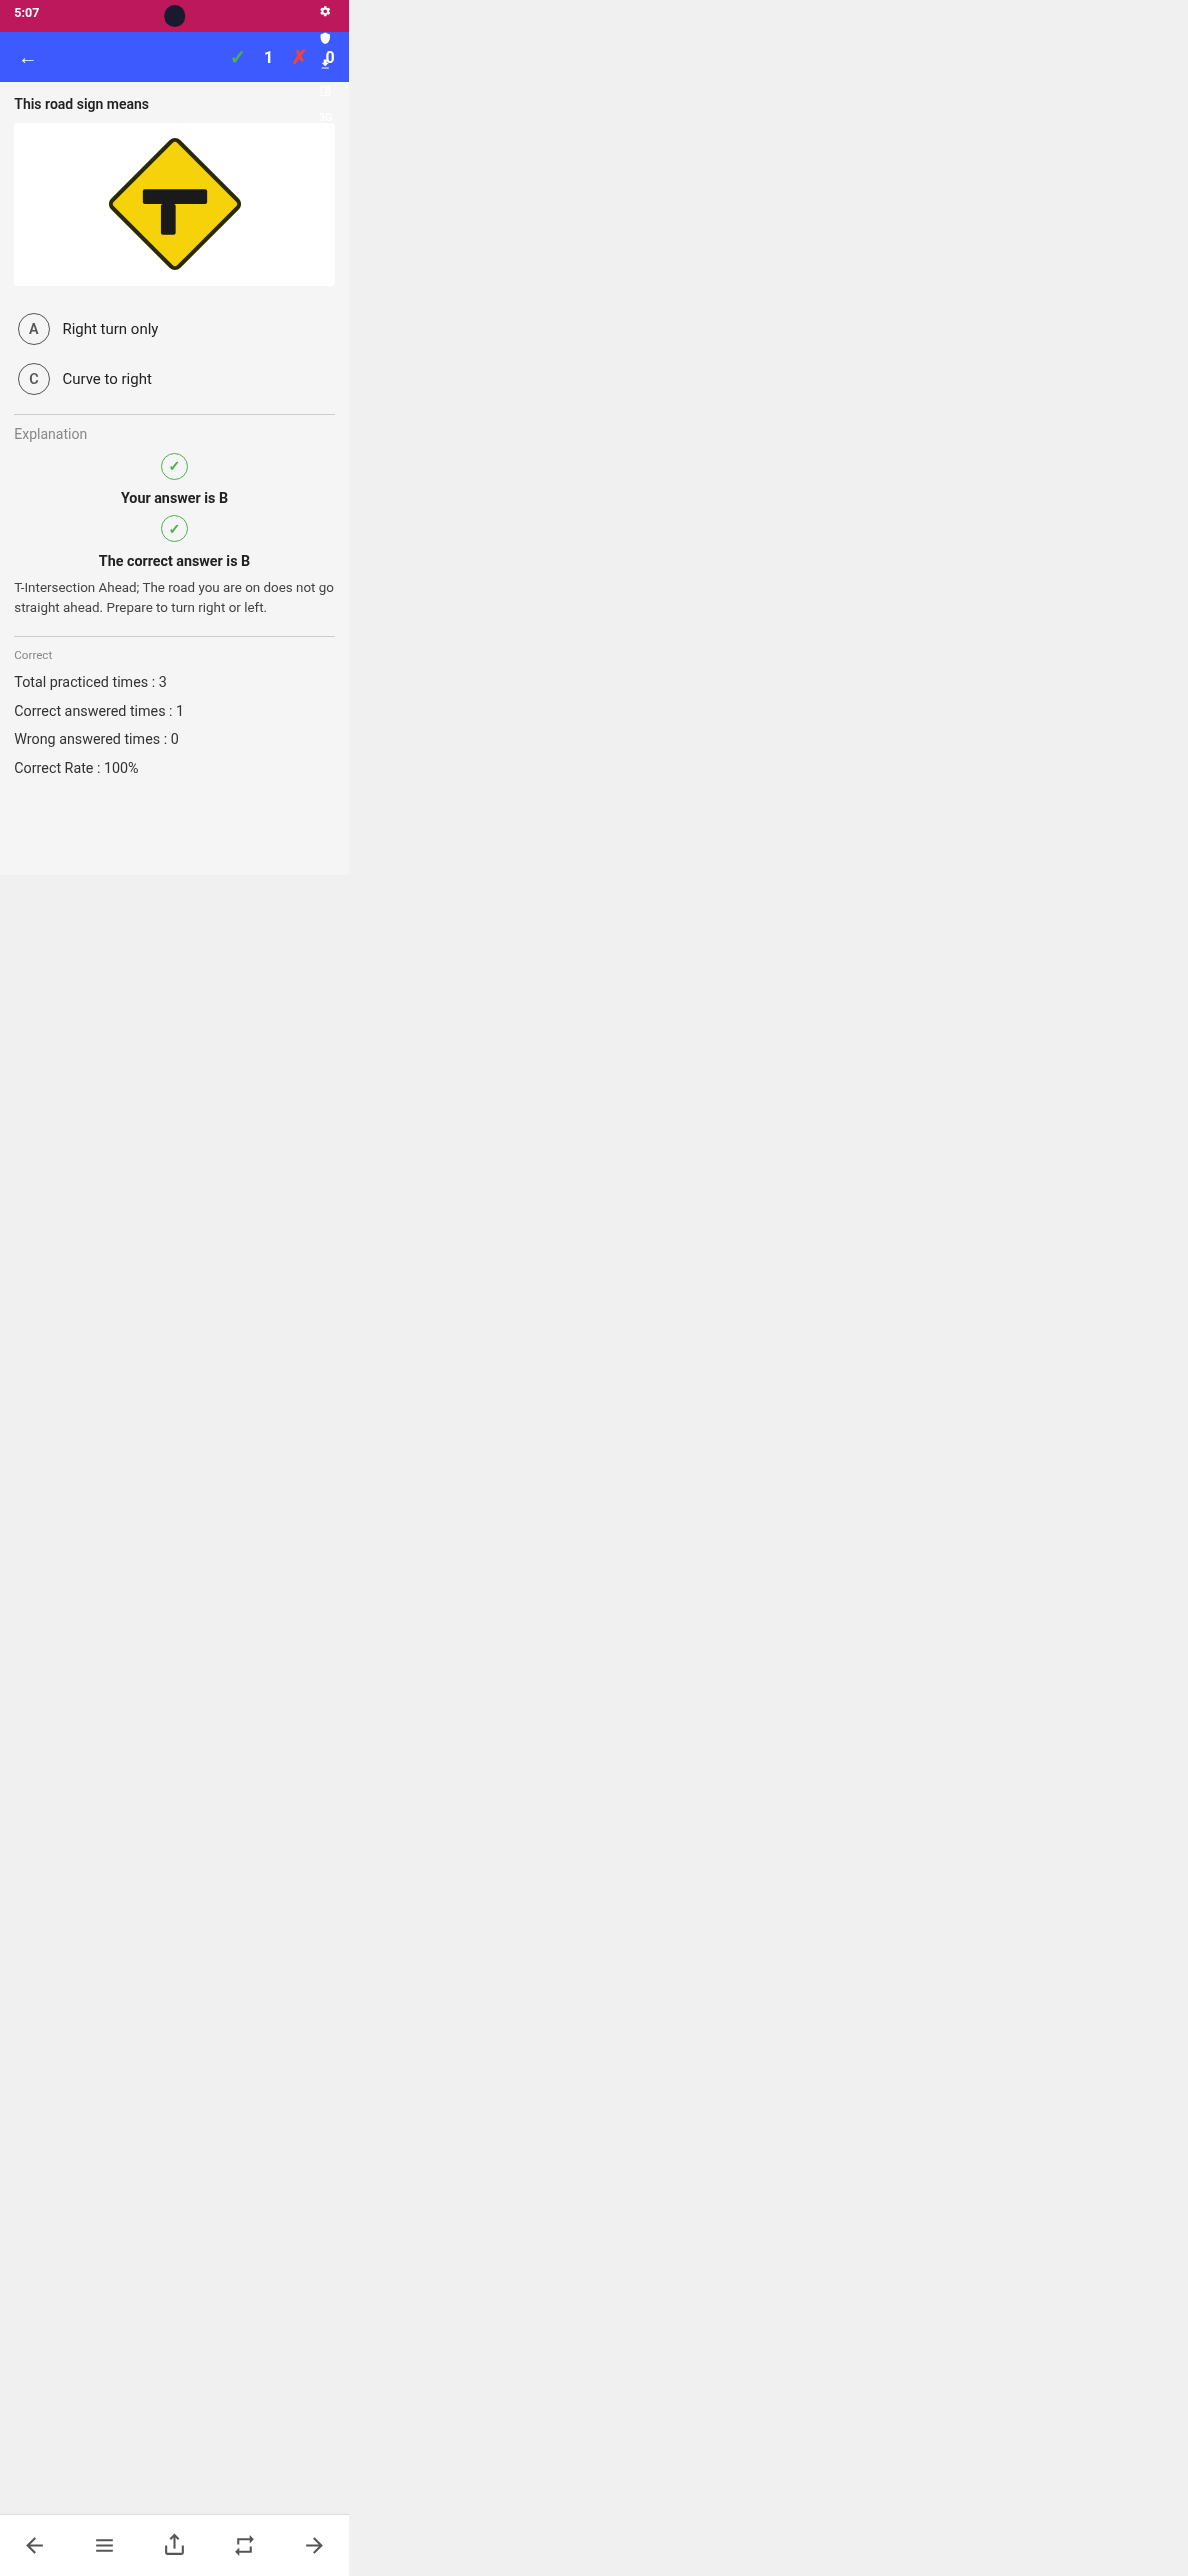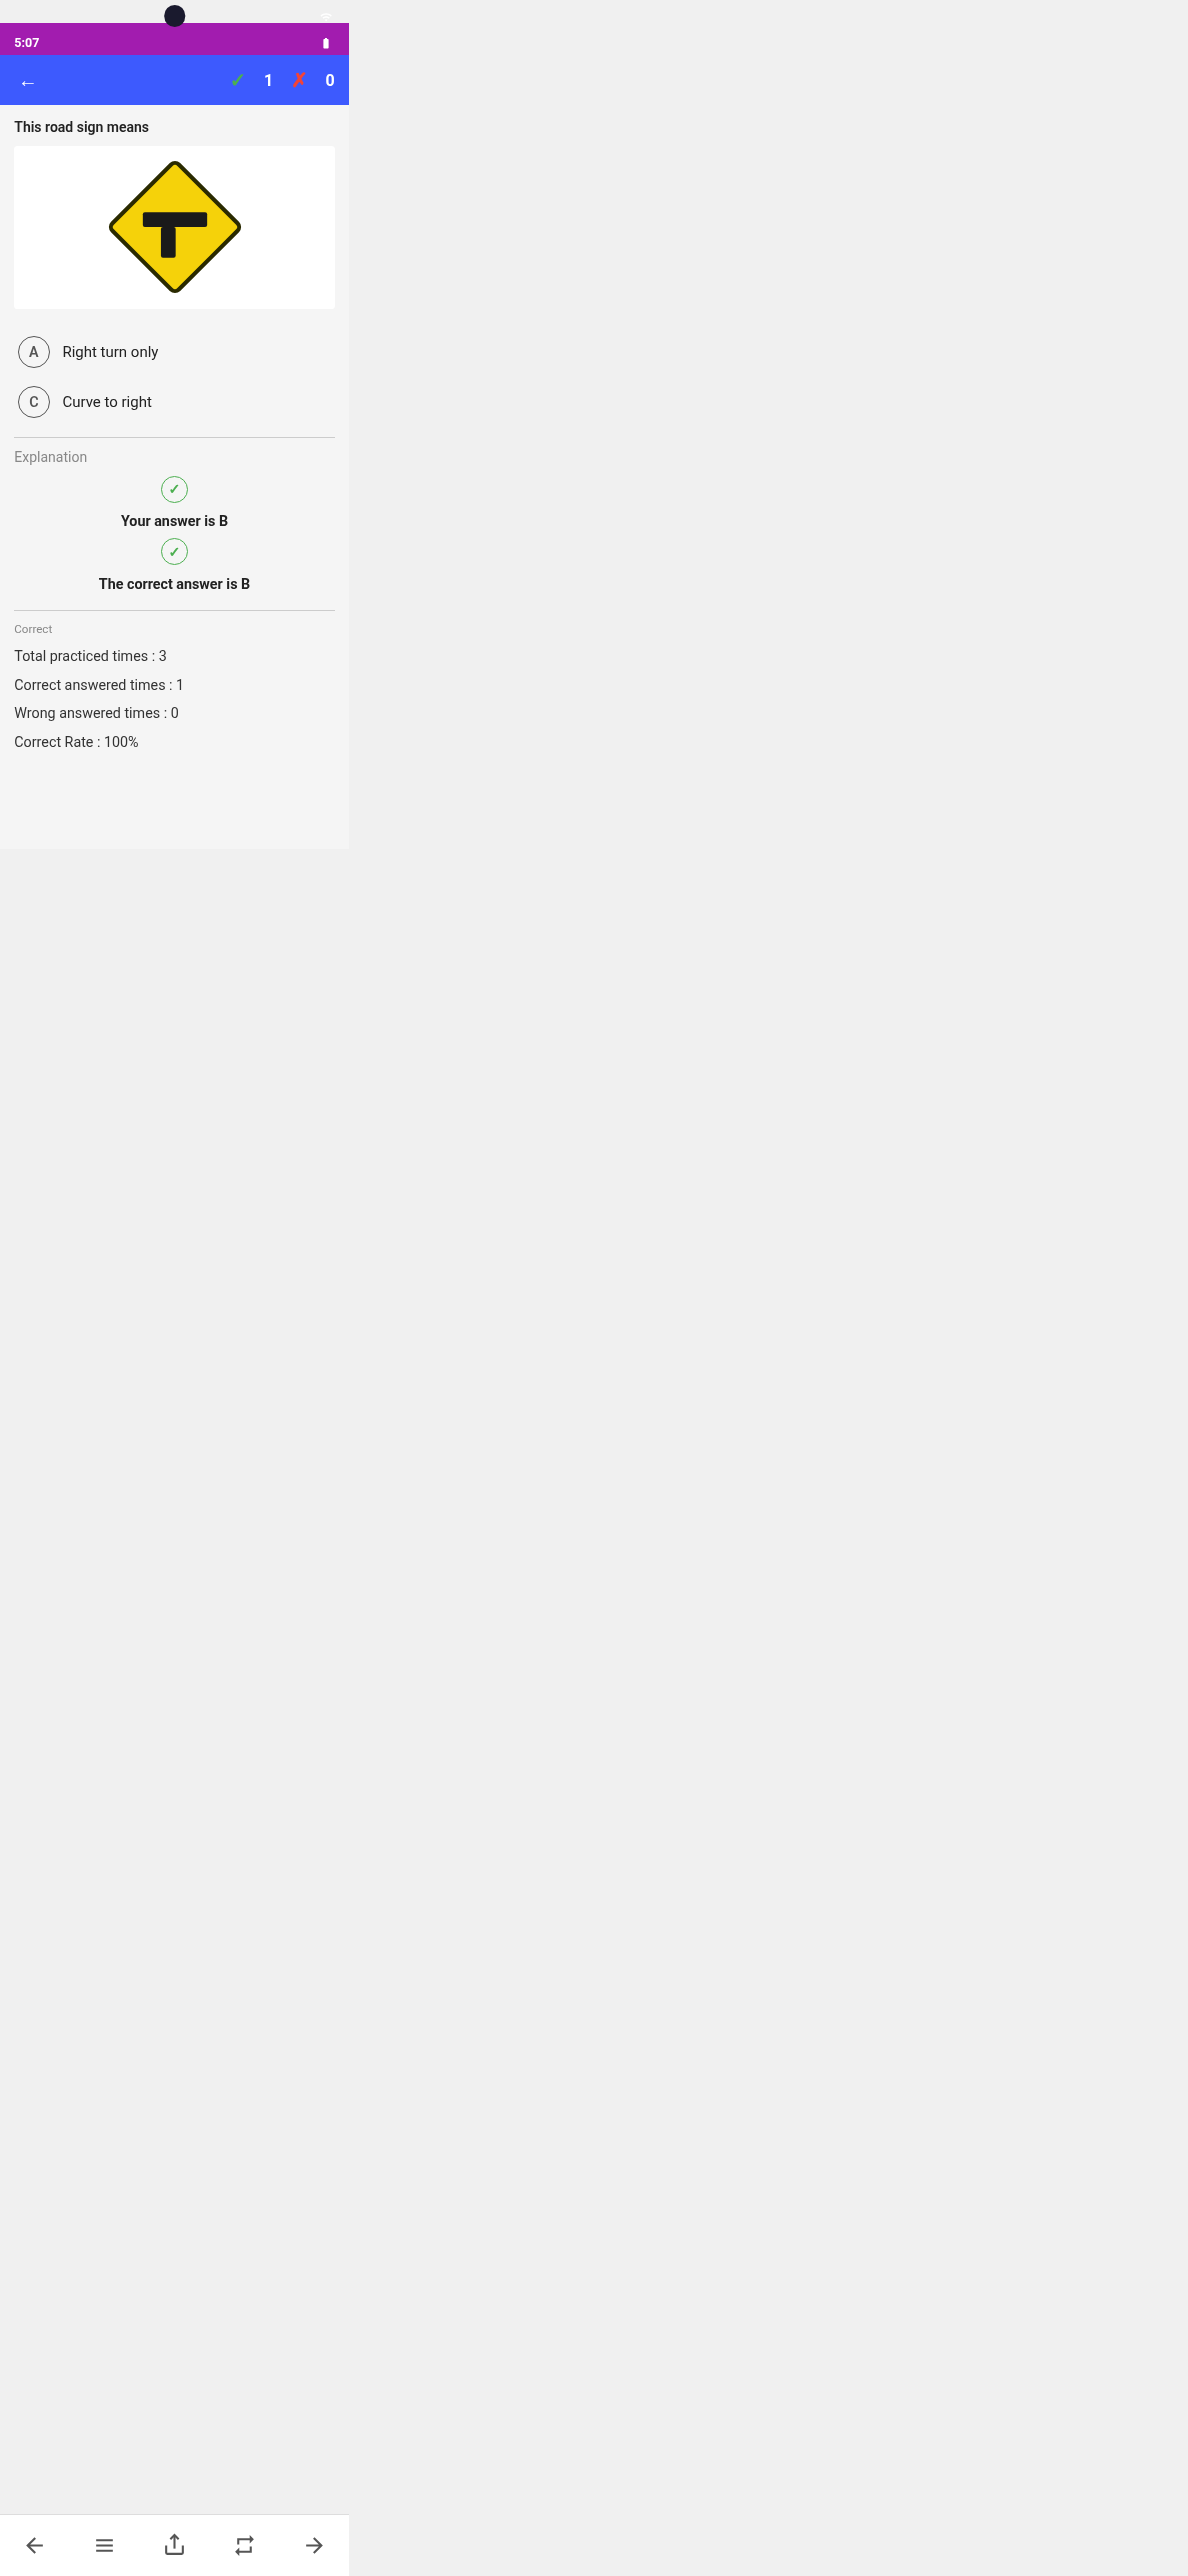--- a/index.html
+++ b/index.html
@@ -7,30 +7,29 @@
       font-family: 'Roboto', Arial, sans-serif;
       background: #f0f0f0;
       width: 349px;
       min-height: 755px;
       overflow-x: hidden;
       position: relative;
     }
 
     
     .status-bar {
-      background: #a21caf;
+      background: #be185d;
       color: white;
       display: flex;
       justify-content: space-between;
-      align-items: flex-end;
+      align-items: flex-start;
       padding: 5.4px 14.3px;
       height: 32px;
       font-size: 11.6px;
       font-weight: 600;
-      margin-top: 23px;
     }
     .status-left { display: flex; align-items: center; gap: 3.6px; }
     .status-right { display: flex; align-items: center; gap: 14px; flex-direction: column; }
     .status-time { font-weight: 700; font-size: 12.5px; }
 
     
     .nav-bar {
       background: #3d5afe;
       display: flex;
       align-items: center;
@@ -304,20 +303,21 @@
   <div class="answer-row">
     <div class="check-circle"></div>
     <span class="answer-text">Your answer is B</span>
   </div>
 
   <div class="answer-row">
     <div class="check-circle"></div>
     <span class="answer-text">The correct answer is B</span>
   </div>
 
+  <p class="explanation-text">T-Intersection Ahead; The road you are on does not go straight ahead. Prepare to turn right or left.</p>
 
   <hr class="divider" style="margin-top: 18px;">
 
   <div class="summary-title">Correct</div>
 
   <div class="summary-item">Total practiced times : 3</div>
   <div class="summary-item">Correct answered times : 1</div>
   <div class="summary-item">Wrong answered times : 0</div>
   <div class="summary-item">Correct Rate : 100%</div>
 

